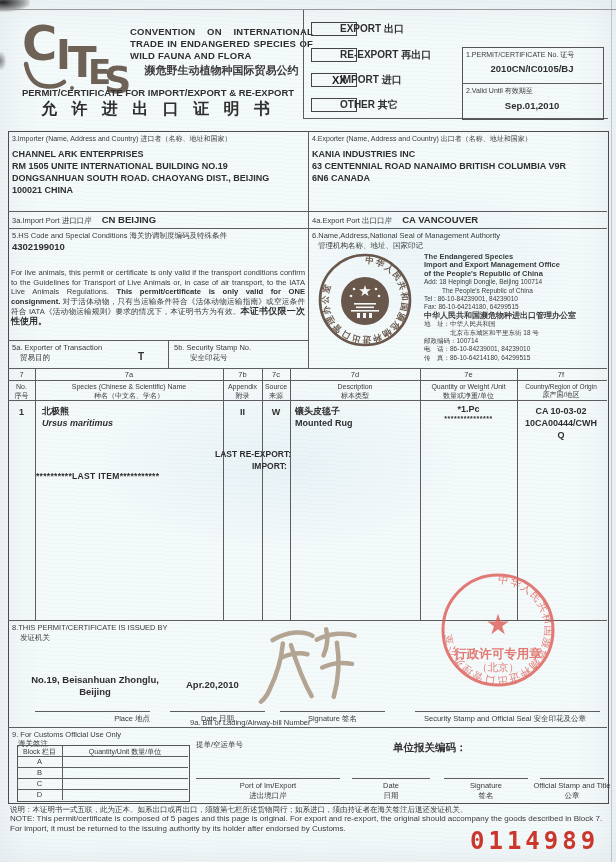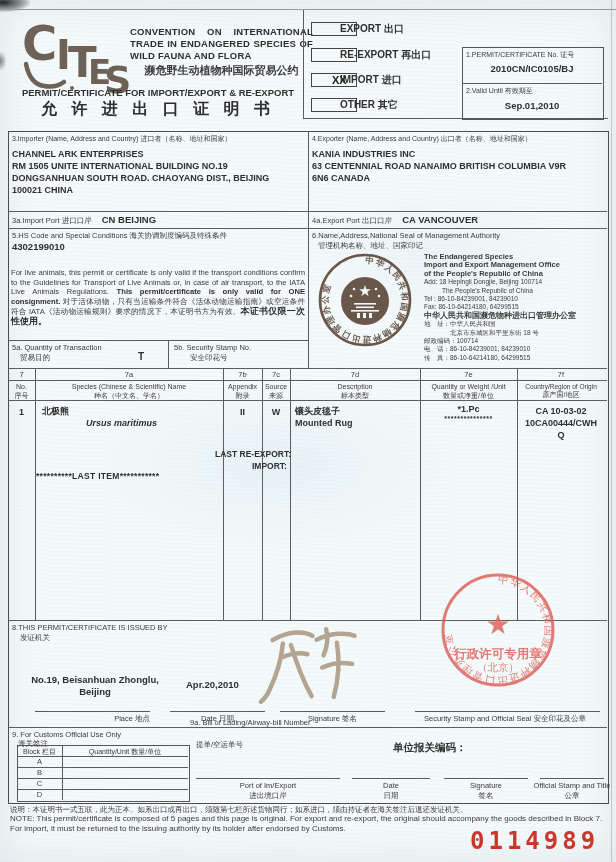--- a/index.html
+++ b/index.html
@@ -6,21 +6,21 @@
   .page{position:relative;width:616px;height:862px;margin:0 auto;background:#f4f9fa;
         font-family:"Liberation Sans","DejaVu Sans",sans-serif;color:#3b3b3b;overflow:hidden;
         box-shadow:inset 0 0 40px rgba(90,110,120,.12);}
   .page::before{content:'';position:absolute;inset:0;pointer-events:none;
         background:
          radial-gradient(ellipse 280px 130px at 45% 54%, rgba(120,180,205,.10), transparent 65%),
          radial-gradient(ellipse 220px 110px at 72% 30%, rgba(120,180,205,.07), transparent 65%),
          repeating-linear-gradient(2deg, rgba(130,180,205,.045) 0 1px, transparent 1px 4px);}
   .a{position:absolute;}
   .b{font-weight:bold;}
-  .i{font-style:italic;margin-left:44px;}
+  .i{font-style:italic;}
   .c{text-align:center;}
   .j{text-align:justify;}
   .ln{position:absolute;background:#5d5d5d;}
   .lnl{position:absolute;background:#9a9a9a;}
   .t65{font-size:6.5px;line-height:8.4px;}
   .t7{font-size:7px;line-height:9px;}
   .t75{font-size:7.5px;line-height:9.5px;}
   .t8{font-size:8px;line-height:10px;}
   .t85{font-size:8.5px;line-height:11px;}
   .t9{font-size:9px;line-height:12px;}
@@ -157,21 +157,21 @@
   <div class="a t75" style="left:12px;top:231px;">
     <span>5.HS Code and Special Conditions</span>
     <span>海关协调制度编码及特殊条件</span>
   </div>
   <div class="a b t95 ink" style="left:12px;top:241px;">4302199010</div>
   <div class="a j" style="left:11px;top:268px;width:294px;font-size:7.6px;line-height:9.7px;">
     <span>For live animals, this permit or certificate is only valid if the transport conditions confirm to the Guidelines for Transport of Live Animals or, in case of air transport, to the IATA Live Animals Regulations. </span><span class="b ink">This permit/certificate is only valid for ONE consignment.</span><span> 对于活体动物，只有当运输条件符合《活体动物运输指南》或空运条件符合 IATA《活动物运输规则》要求的情况下，本证明书方为有效。</span><span class="b ink" style="font-size:9px;">本证书仅限一次性使用。</span>
   </div>
 
   <div class="a t75" style="left:12px;top:343px;">
-    <div>5a. Quantity of Transaction</div>
+    <div>5a. Exporter of Transaction</div>
     <div style="padding-left:8px;">贸易目的</div>
   </div>
   <div class="a b t10 ink" style="left:138px;top:351px;">T</div>
   <div class="a t75" style="left:174px;top:343px;">
     <div>5b. Security Stamp No.</div>
     <div style="padding-left:16px;">安全印花号</div>
   </div>
 
   <div class="a t75" style="left:312px;top:231px;">
     <div>6.Name,Address,National Seal of Management Authority</div>

